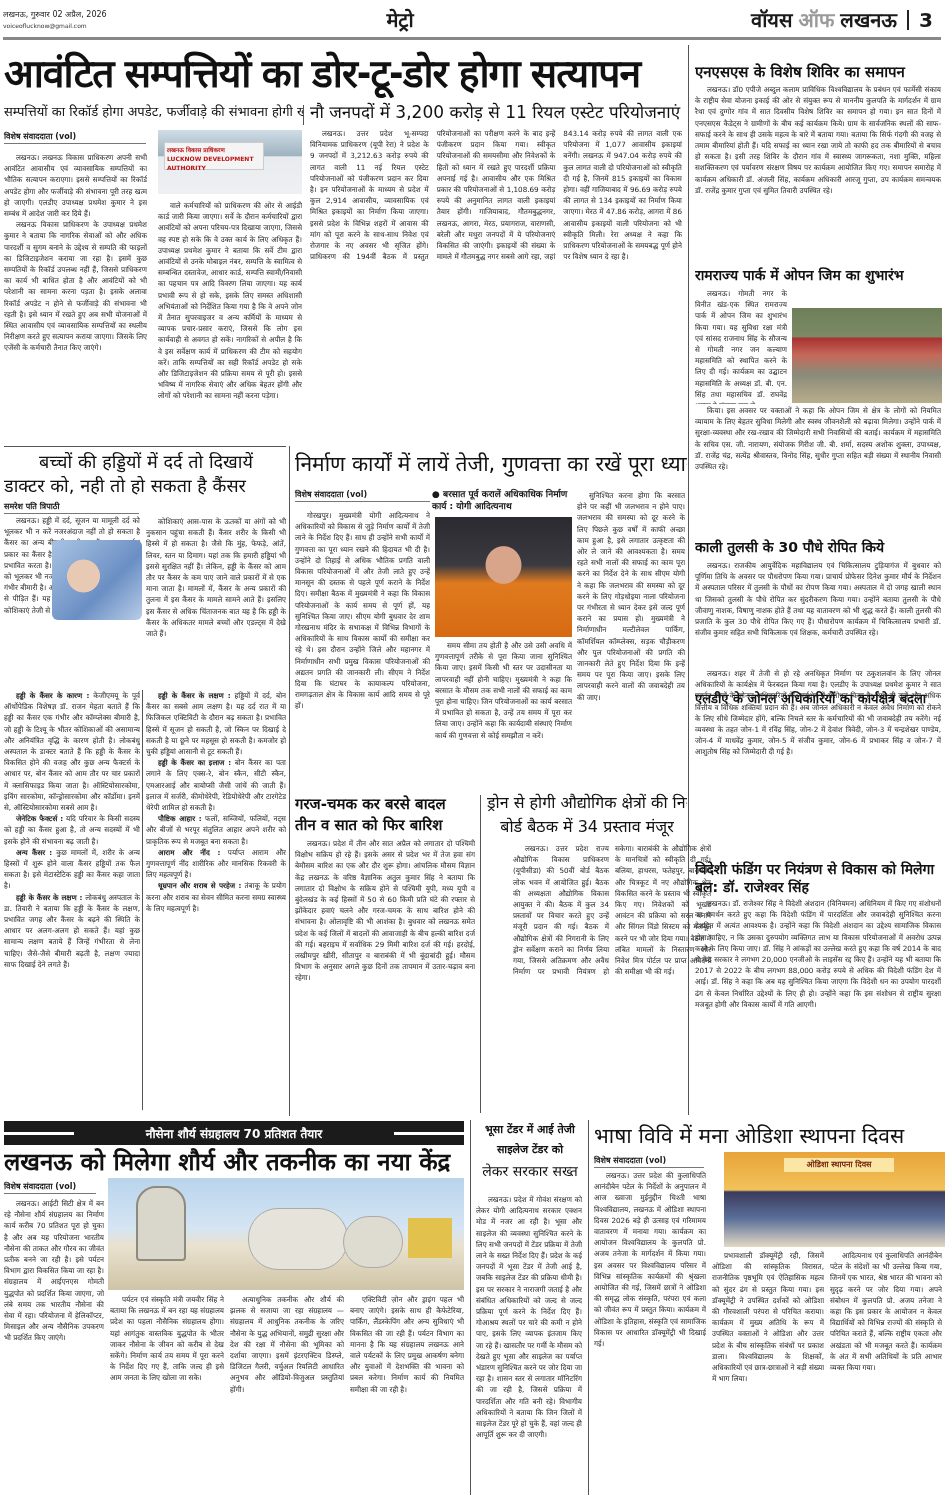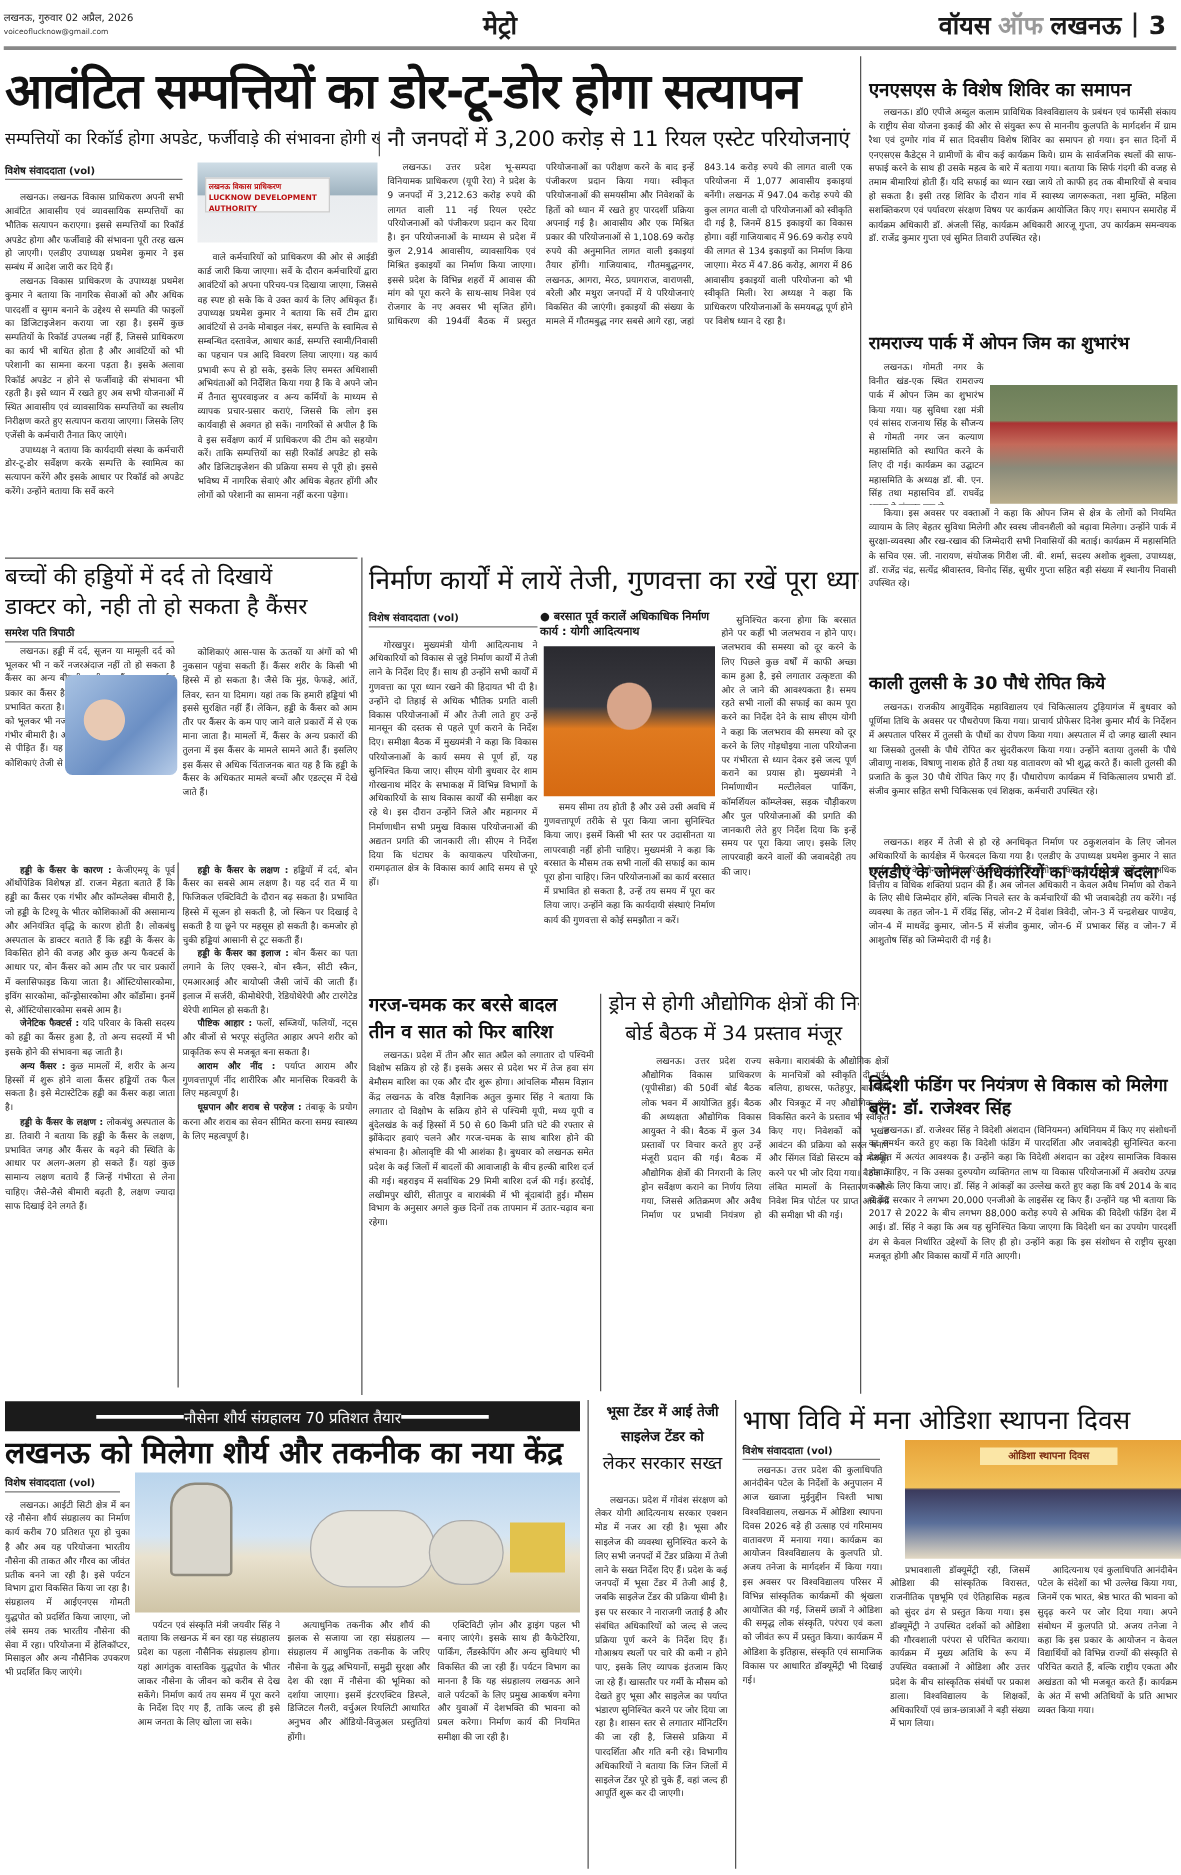--- a/index.html
+++ b/index.html
@@ -15,21 +15,21 @@
 .h-big{position:absolute;font-weight:bold;font-family:"DejaVu Sans Condensed","DejaVu Sans",sans-serif;letter-spacing:-1px;color:#111;white-space:nowrap;overflow:hidden}
 .h-med{position:absolute;font-weight:bold;color:#111;white-space:nowrap;overflow:hidden}
 .h-thin{position:absolute;color:#111;white-space:nowrap;overflow:hidden;font-weight:normal}
 .byline{position:absolute;font-size:8px;font-weight:bold;border-bottom:1px solid #777;padding-bottom:2px}
 .body{position:absolute;font-size:7.2px;line-height:11.2px;text-align:justify;color:#222;overflow:hidden}
 .body p{text-indent:12px}
 .body b{font-weight:bold}
 .photo{position:absolute;overflow:hidden}
 .vline{position:absolute;width:1px;background:#555}
 .hline{position:absolute;height:1px;background:#555}
-.banner{position:absolute;background:#1b1b1b;color:#fff;font-weight:normal;display:flex;align-items:center;justify-content:center;}
+.banner{position:absolute;background:#1b1b1b;color:#fff;font-weight:bold;display:flex;align-items:center;justify-content:space-between;}
 .banner .bar{width:70px;height:3px;background:#fff}
 .caption-bullet{position:absolute;font-size:9px;font-weight:bold;line-height:12px}
 </style>
 </head>
 <body>
 
 <div class="masthead">
   <div class="dateline">लखनऊ, गुरुवार 02 अप्रैल, 2026</div>
   <div class="email">voiceoflucknow@gmail.com</div>
   <div class="section">मेट्रो</div>
@@ -43,21 +43,20 @@
 </div>
 <div class="rule"></div>
 
 <div class="h-big" style="left:4px;top:50px;width:680px;font-size:39px;line-height:48px;">आवंटित सम्पत्तियों का डोर-टू-डोर होगा सत्यापन</div>
 <div class="h-thin" style="left:4px;top:103px;width:300px;font-size:13px;line-height:18px;">सम्पत्तियों का रिकॉर्ड होगा अपडेट, फर्जीवाड़े की संभावना होगी खत्म</div>
 <div class="vline" style="left:303px;top:105px;height:20px;"></div>
 <div class="byline" style="left:4px;top:130px;width:142px;">विशेष संवाददाता (vol)</div>
 <div class="body" style="left:4px;top:152px;width:143px;height:290px;">
   <p>लखनऊ। लखनऊ विकास प्राधिकरण अपनी सभी आवंटित आवासीय एवं व्यावसायिक सम्पत्तियों का भौतिक सत्यापन कराएगा। इससे सम्पत्तियों का रिकॉर्ड अपडेट होगा और फर्जीवाड़े की संभावना पूरी तरह खत्म हो जाएगी। एलडीए उपाध्यक्ष प्रथमेश कुमार ने इस सम्बंध में आदेश जारी कर दिये हैं।</p>
   <p>लखनऊ विकास प्राधिकरण के उपाध्यक्ष प्रथमेश कुमार ने बताया कि नागरिक सेवाओं को और अधिक पारदर्शी व सुगम बनाने के उद्देश्य से सम्पति की फाइलों का डिजिटाइजेशन कराया जा रहा है। इसमें कुछ सम्पतियों के रिकॉर्ड उपलब्ध नहीं हैं, जिससे प्राधिकरण का कार्य भी बाधित होता है और आवंटियों को भी परेशानी का सामना करना पड़ता है। इसके अलावा रिकॉर्ड अपडेट न होने से फर्जीवाड़े की संभावना भी रहती है। इसे ध्यान में रखते हुए अब सभी योजनाओं में स्थित आवासीय एवं व्यावसायिक सम्पत्तियों का स्थलीय निरीक्षण करते हुए सत्यापन कराया जाएगा। जिसके लिए एजेंसी के कर्मचारी तैनात किए जाएंगे।</p>
-  <p>उपाध्यक्ष ने बताया कि कार्यदायी संस्था के कर्मचारी डोर-टू-डोर सर्वेक्षण करके सम्पत्ति के स्वामित्व का सत्यापन करेंगे और इसके आधार पर रिकॉर्ड को अपडेट करेंगे। उन्होंने बताया कि सर्वे करने</p>
 </div>
 <div class="photo" style="left:158px;top:130px;width:144px;height:64px;background:linear-gradient(180deg,#cfdde6 0%,#9fb3c0 40%,#e9ecef 42%,#eef0f2 100%);">
   <div style="position:absolute;left:6px;top:12px;width:100px;height:28px;background:#f4f4f4;border:1px solid #ccc;font-size:6px;color:#b11;font-weight:bold;line-height:9px;padding:2px;">लखनऊ विकास प्राधिकरण LUCKNOW DEVELOPMENT AUTHORITY</div>
 </div>
 <div class="body" style="left:158px;top:200px;width:144px;height:242px;">
   <p>वाले कर्मचारियों को प्राधिकरण की ओर से आईडी कार्ड जारी किया जाएगा। सर्वे के दौरान कर्मचारियों द्वारा आवंटियों को अपना परिचय-पत्र दिखाया जाएगा, जिससे वह स्पष्ट हो सके कि वे उक्त कार्य के लिए अधिकृत हैं। उपाध्यक्ष प्रथमेश कुमार ने बताया कि सर्वे टीम द्वारा आवंटियों से उनके मोबाइल नंबर, सम्पत्ति के स्वामित्व से सम्बन्धित दस्तावेज, आधार कार्ड, सम्पत्ति स्वामी/निवासी का पहचान पत्र आदि विवरण लिया जाएगा। यह कार्य प्रभावी रूप से हो सके, इसके लिए समस्त अधिशासी अभियंताओं को निर्देशित किया गया है कि वे अपने जोन में तैनात सुपरवाइजर व अन्य कर्मियों के माध्यम से व्यापक प्रचार-प्रसार कराएं, जिससे कि लोग इस कार्यवाही से अवगत हो सकें। नागरिकों से अपील है कि वे इस सर्वेक्षण कार्य में प्राधिकरण की टीम को सहयोग करें। ताकि सम्पत्तियों का सही रिकॉर्ड अपडेट हो सके और डिजिटाइजेशन की प्रक्रिया समय से पूरी हो। इससे भविष्य में नागरिक सेवाएं और अधिक बेहतर होंगी और लोगों को परेशानी का सामना नहीं करना पड़ेगा।</p>
 </div>
 
 <div class="h-thin" style="left:310px;top:101px;width:375px;font-size:17px;line-height:22px;">नौ जनपदों में 3,200 करोड़ से 11 रियल एस्टेट परियोजनाएं मंजूर</div>
 <div class="body" style="left:310px;top:128px;width:372px;height:312px;column-count:3;column-gap:8px;">
@@ -88,21 +87,21 @@
 <div class="body" style="left:695px;top:668px;width:246px;height:152px;">
   <p>लखनऊ। शहर में तेजी से हो रहे अनधिकृत निर्माण पर ठकुशलवांन के लिए जोनल अधिकारियों के कार्यक्षेत्र में फेरबदल किया गया है। एलडीए के उपाध्यक्ष प्रथमेश कुमार ने सात प्रवर्तन जोनों के जोनल अधिकारियों के कार्यक्षेत्र में संशोधन किया है। साथ ही उन्हें और अधिक वित्तीय व विधिक शक्तियां प्रदान की हैं। अब जोनल अधिकारी न केवल अवैध निर्माण को रोकने के लिए सीधे जिम्मेदार होंगे, बल्कि निचले स्तर के कर्मचारियों की भी जवाबदेही तय करेंगे। नई व्यवस्था के तहत जोन-1 में रविंद्र सिंह, जोन-2 में देवांश त्रिवेदी, जोन-3 में चन्द्रशेखर पाण्डेय, जोन-4 में माधवेंद्र कुमार, जोन-5 में संजीव कुमार, जोन-6 में प्रभाकर सिंह व जोन-7 में आशुतोष सिंह को जिम्मेदारी दी गई है।</p>
 </div>
 
 <div class="h-med" style="left:695px;top:860px;width:248px;font-size:14px;line-height:18px;white-space:normal;">विदेशी फंडिंग पर नियंत्रण से विकास को मिलेगा बल: डॉ. राजेश्वर सिंह</div>
 <div class="body" style="left:695px;top:898px;width:246px;height:220px;">
   <p>लखनऊ। डॉ. राजेश्वर सिंह ने विदेशी अंशदान (विनियमन) अधिनियम में किए गए संशोधनों का समर्थन करते हुए कहा कि विदेशी फंडिंग में पारदर्शिता और जवाबदेही सुनिश्चित करना देशहित में अत्यंत आवश्यक है। उन्होंने कहा कि विदेशी अंशदान का उद्देश्य सामाजिक विकास होना चाहिए, न कि उसका दुरुपयोग व्यक्तिगत लाभ या विकास परियोजनाओं में अवरोध उत्पन्न करने के लिए किया जाए। डॉ. सिंह ने आंकड़ों का उल्लेख करते हुए कहा कि वर्ष 2014 के बाद से केंद्र सरकार ने लगभग 20,000 एनजीओ के लाइसेंस रद्द किए हैं। उन्होंने यह भी बताया कि 2017 से 2022 के बीच लगभग 88,000 करोड़ रुपये से अधिक की विदेशी फंडिंग देश में आई। डॉ. सिंह ने कहा कि अब यह सुनिश्चित किया जाएगा कि विदेशी धन का उपयोग पारदर्शी ढंग से केवल निर्धारित उद्देश्यों के लिए ही हो। उन्होंने कहा कि इस संशोधन से राष्ट्रीय सुरक्षा मजबूत होगी और विकास कार्यों में गति आएगी।</p>
 </div>
 
 <div class="hline" style="left:4px;top:446px;width:282px;"></div>
-<div class="h-thin" style="left:4px;top:450px;width:284px;font-size:18px;line-height:24px;">बच्चों की हड्डियों में दर्द तो दिखायें</div>
+<div class="h-thin" style="left:4px;top:450px;width:284px;font-size:18px;line-height:24px;text-align:center;">बच्चों की हड्डियों में दर्द तो दिखायें</div>
 <div class="h-thin" style="left:4px;top:474px;width:284px;font-size:18px;line-height:24px;">डाक्टर को, नही तो हो सकता है कैंसर</div>
 <div class="byline" style="left:4px;top:500px;width:135px;">समरेश पति त्रिपाठी</div>
 <div class="body" style="left:4px;top:515px;width:136px;height:172px;">
   <p>लखनऊ। हड्डी में दर्द, सूजन या मामूली दर्द को भूलकर भी न करें नजरअंदाज नहीं तो हो सकता है कैंसर का अन्य बीमारी। हड्डी का कैंसर एक दुर्लभ प्रकार का कैंसर है, जो बच्चों और वयस्कों दोनों को प्रभावित करता है। हड्डी में दर्द, सूजन या मामूली दर्द को भूलकर भी नजरअंदाज न करें। कैंसर एक घातक गंभीर बीमारी है। आज के समय में, लाखों लोग कैंसर से पीड़ित हैं। यह तब होता है जब शरीर की कुछ कोशिकाएं तेजी से और बेकाबू होकर बढ़ने लगती हैं।</p>
 </div>
 <div class="photo" style="left:52px;top:540px;width:90px;height:80px;border-radius:6px;background:radial-gradient(circle at 35% 45%,#e8c9b3 0 22%,transparent 23%),linear-gradient(135deg,#a9c3e3,#6b8fc4 60%,#b8cde8);"></div>
 <div class="body" style="left:146px;top:516px;width:140px;height:187px;">
   <p>कोशिकाएं आस-पास के ऊतकों या अंगों को भी नुकसान पहुंचा सकती हैं। कैंसर शरीर के किसी भी हिस्से में हो सकता है। जैसे कि मुंह, फेफड़े, आंतें, लिवर, स्तन या दिमाग। यहां तक कि हमारी हड्डियां भी इससे सुरक्षित नहीं हैं। लेकिन, हड्डी के कैंसर को आम तौर पर कैंसर के कम पाए जाने वाले प्रकारों में से एक माना जाता है। मामलों में, कैंसर के अन्य प्रकारों की तुलना में इस कैंसर के मामले सामने आते हैं। इसलिए इस कैंसर से अधिक चिंताजनक बात यह है कि हड्डी के कैंसर के अधिकतर मामले बच्चों और एडल्ट्स में देखे जाते हैं।</p>
 </div>
 <div class="vline" style="left:142px;top:690px;height:420px;"></div>

